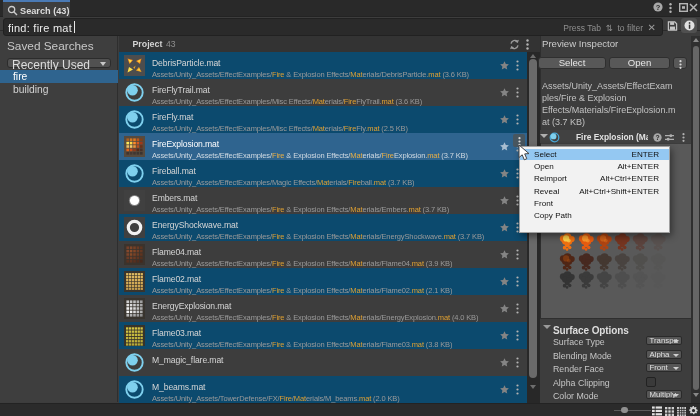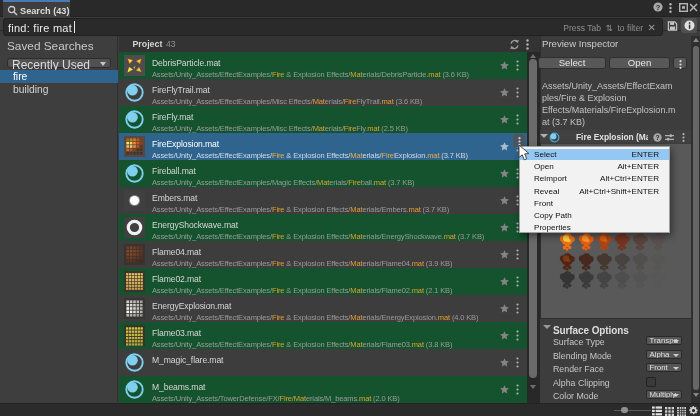--- a/index.html
+++ b/index.html
@@ -24,21 +24,21 @@
            border-right:3.5px solid transparent; border-top:4px solid #c8c8c8; }
 .sitem { position:absolute; left:0; width:118px; height:13px; font-size:10.3px; color:#d2d2d2; }
 .sitem span { position:absolute; left:13px; top:0.5px; }
 #sfire { top:70px; background:#2f648f; color:#ffffff; }
 #sbuild { top:83px; }
 #list { position:absolute; left:119px; top:36px; width:408px; height:367px; background:#373737; }
 #lhead { position:absolute; left:119px; top:36px; width:421px; height:16px; background:#333333; }
 #lhead .p1 { position:absolute; left:13.5px; top:3px; font-size:8.8px; font-weight:bold; color:#d4d4d4; }
 #lhead .p2 { position:absolute; left:47px; top:3px; font-size:8.6px; color:#8f8f8f; }
 .row { position:absolute; left:119px; width:408px; height:27px; }
-.row.odd { background:#14532d; }
+.row.odd { background:#0c4a6e; }
 .row.even { background:#3d3d3d; }
 .row.sel { background:#2f648f; }
 .ricon { position:absolute; left:5px; top:3px; width:21px; height:21px; }
 .rtitle { position:absolute; left:33px; top:6px; font-size:8.6px; color:#d6d6d6; letter-spacing:-0.1px; }
 .row.sel .rtitle { color:#ffffff; }
 .rpath { position:absolute; left:33px; top:17.5px; font-size:7.5px; color:#9a9a9a; letter-spacing:-0.13px; white-space:nowrap;}
 .row.sel .rpath { color:#cfd9e2; }
 .rpath .hl { color:#dfa032; font-weight:normal; }
 .row.sel .rpath .hl { color:#e8ae45; }
 .rstar { position:absolute; left:380px; top:8px; width:11px; height:11px; fill:#848484; }
@@ -678,19 +678,16 @@
   <div class="mi" style="top:38.5px">
       <span class="n">Reveal</span>
       <span class="k">Alt+Ctrl+Shift+ENTER</span>
     </div>
   <div class="mi" style="top:50.6px">
       <span class="n">Front</span>
     </div>
   <div class="mi" style="top:62.7px">
       <span class="n">Copy Path</span>
     </div>
-  <div class="mi" style="top:74.8px">
-      <span class="n">Properties</span>
-    </div>
 </div>
 
 <svg id="cursorar" width="13" height="18" viewBox="0 0 13 18">
   <path d="M1 1 L1 13.5 L4.2 10.8 L6.3 15.8 L8.8 14.7 L6.7 9.9 L11 9.6 Z" fill="#ffffff" stroke="#444444" stroke-width="1"></path>
 </svg>
 </body></html>

